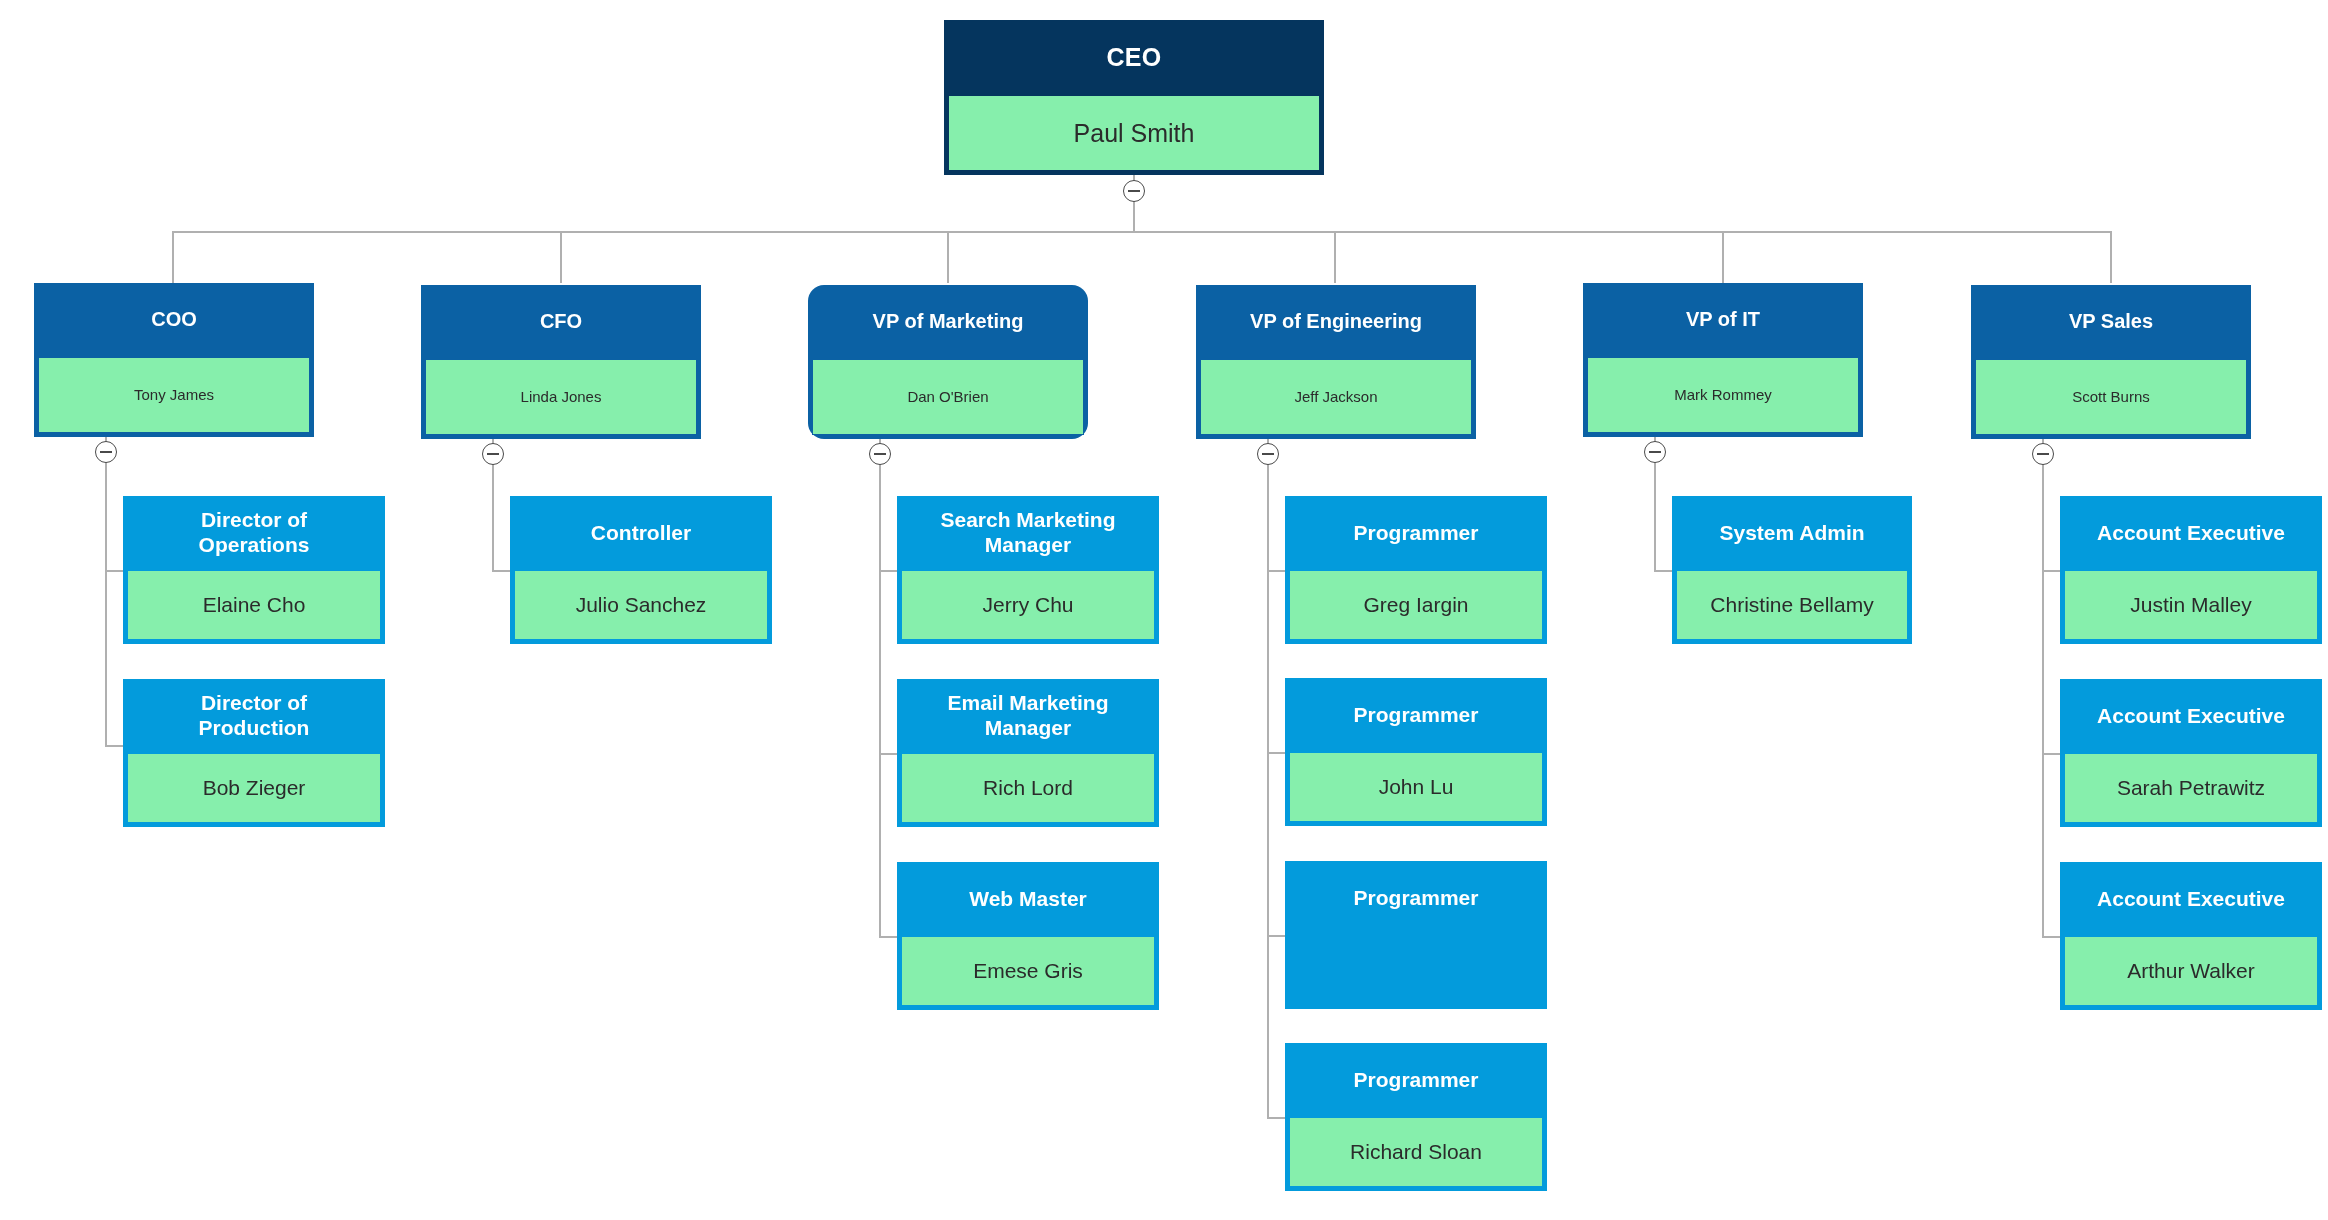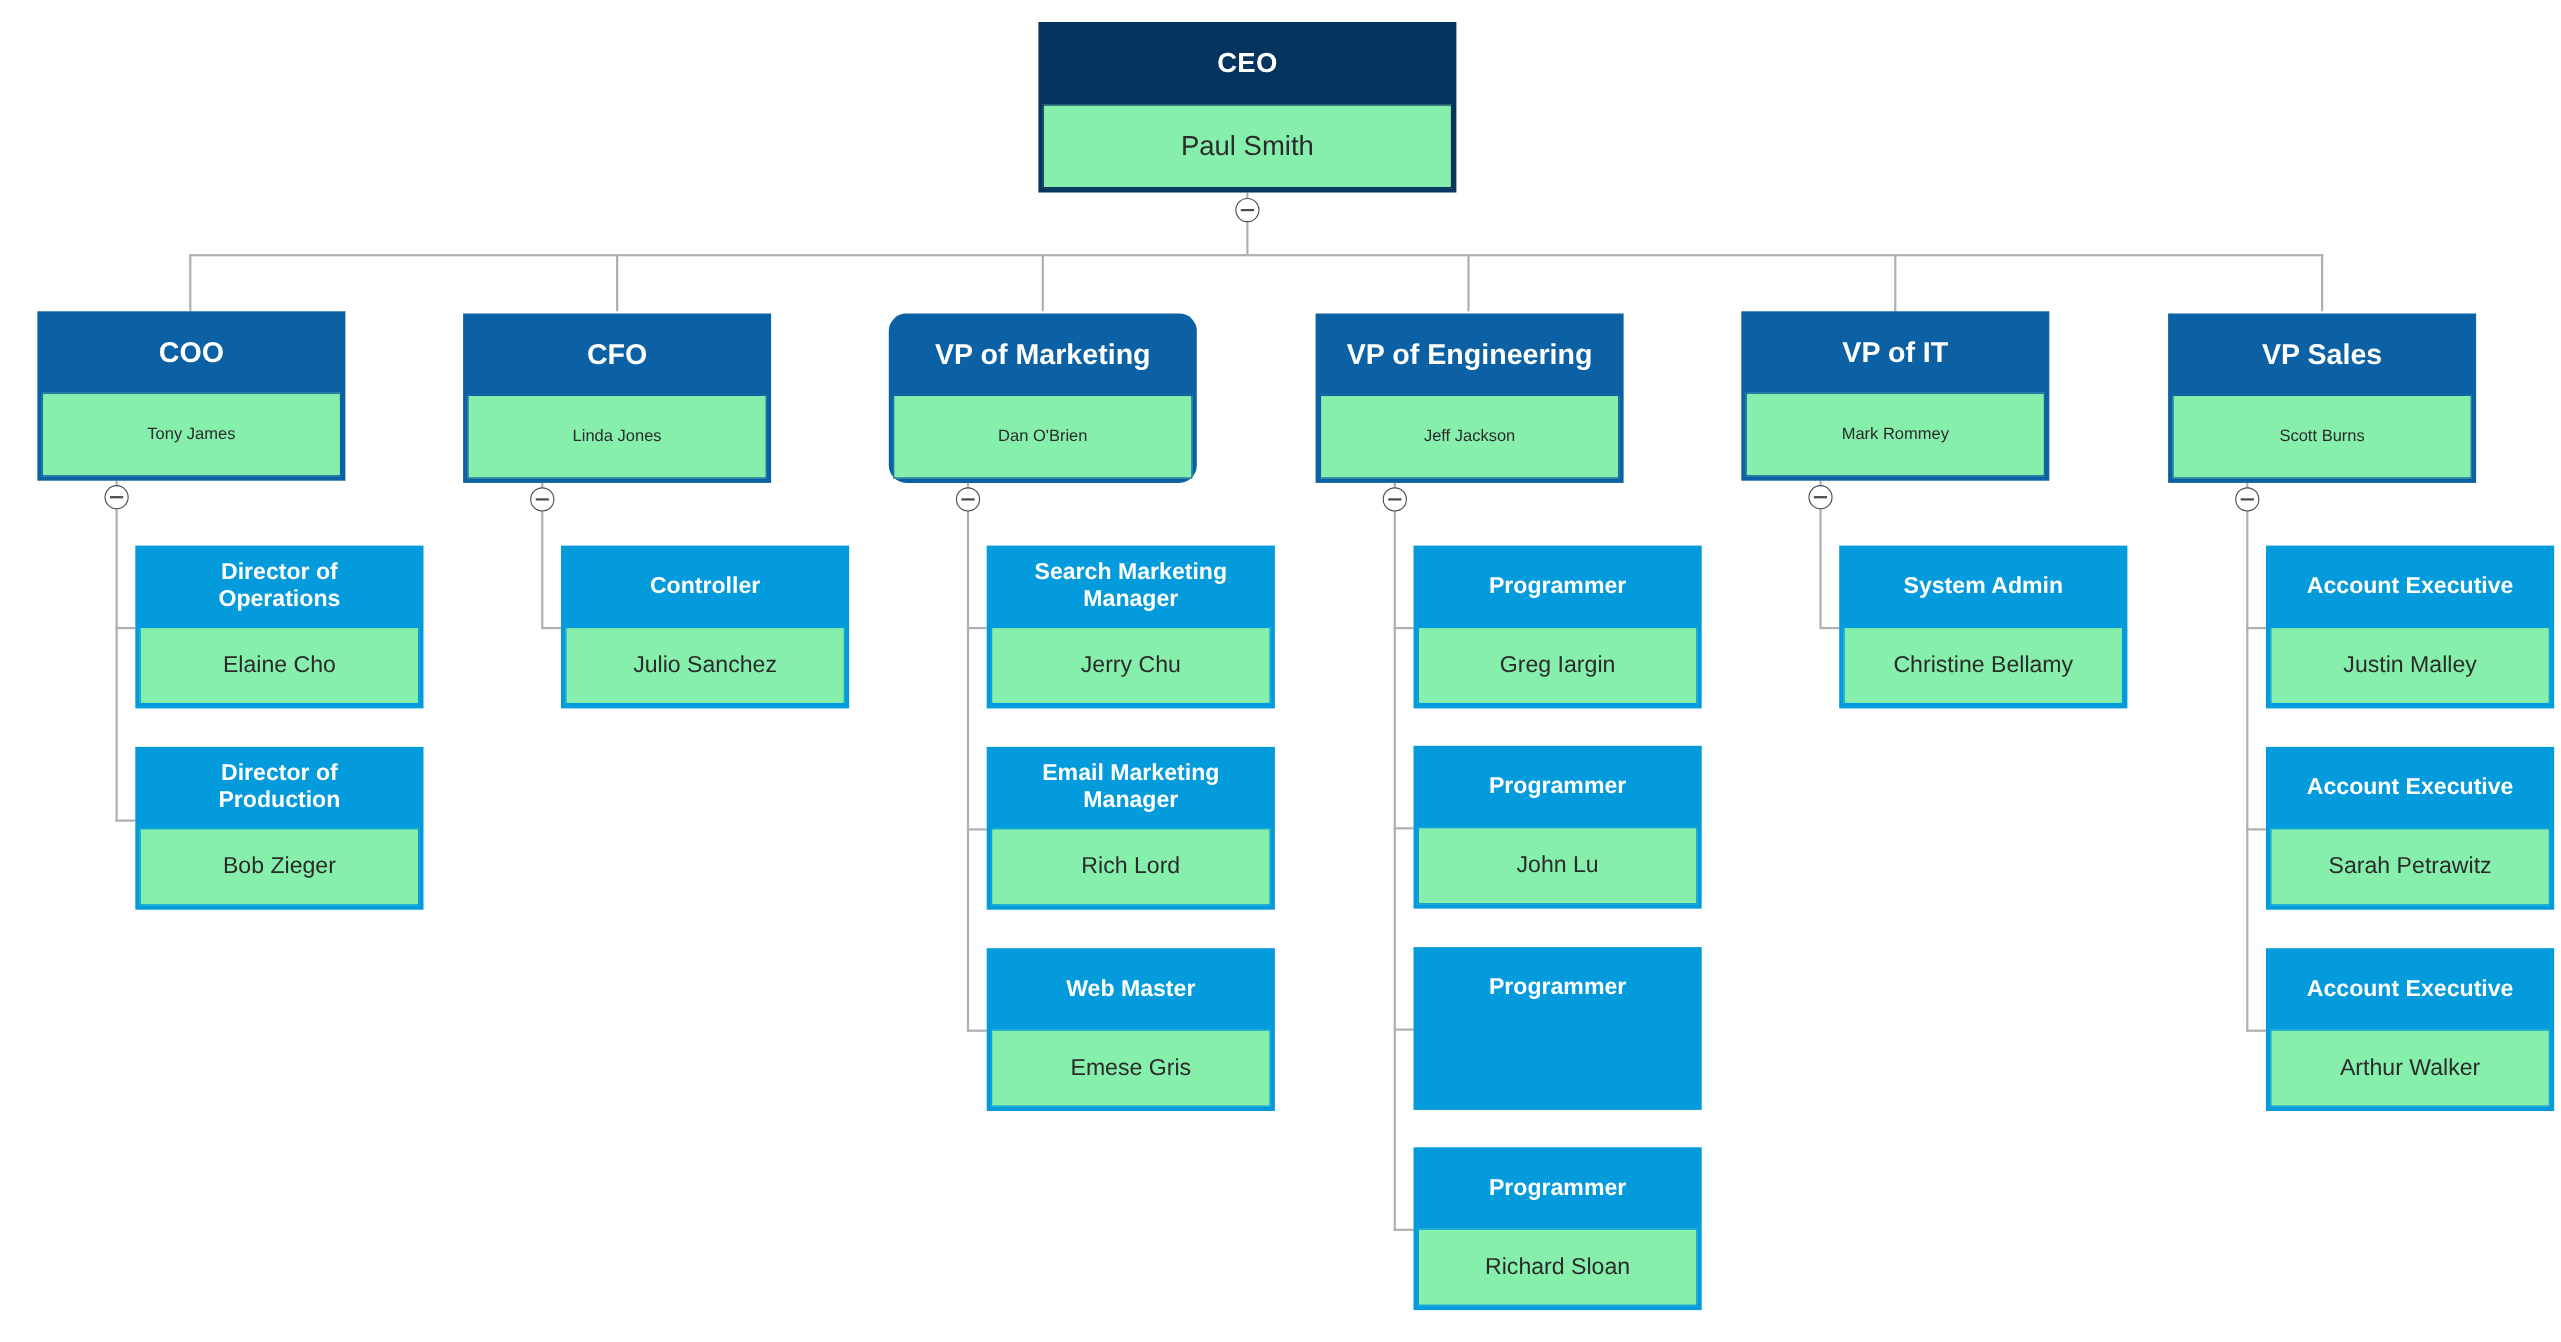--- a/index.html
+++ b/index.html
@@ -55,21 +55,21 @@
   .lvl1 { background: #05355e; }
   .lvl1 .hdr { font-size: 25px; letter-spacing: .2px; }
   .lvl1 .body {
     font-size: 25px;
     border: 1px solid #05355e;
     margin: 0 4px 4px 4px;
   }
 
   
   .lvl2 { background: #0b61a4; }
-  .lvl2 .hdr { font-size: 26px; }
+  .lvl2 .hdr { font-size: 20px; }
   .lvl2 .body {
     font-size: 15px;
     border: 1px solid #0b61a4;
     margin: 0 4px 4px 4px;
   }
 
   
   .lvl3 { background: #039bdc; }
   .lvl3 .hdr { font-size: 21px; }
   .lvl3 .body {
@@ -237,21 +237,21 @@
 
   <div class="node lvl3" style="left:1285px; top:861px; width:262px; height:148px;">
     <div class="hdr" style="height:74px;">Programmer</div>
   </div>
 
   <div class="node lvl3" style="left:1285px; top:1043px; width:262px; height:148px;">
     <div class="hdr" style="height:74px;">Programmer</div>
     <div class="body" style="height:70px;">Richard Sloan</div>
   </div>
 
-  <div class="node lvl3" style="left:1672px; top:496px; width:262px; height:148px;">
+  <div class="node lvl3" style="left:1672px; top:496px; width:240px; height:148px;">
     <div class="hdr" style="height:74px;">System Admin</div>
     <div class="body" style="height:70px;">Christine Bellamy</div>
   </div>
 
   <div class="node lvl3" style="left:2060px; top:496px; width:262px; height:148px;">
     <div class="hdr" style="height:74px;">Account Executive</div>
     <div class="body" style="height:70px;">Justin Malley</div>
   </div>
 
   <div class="node lvl3" style="left:2060px; top:679px; width:262px; height:148px;">

